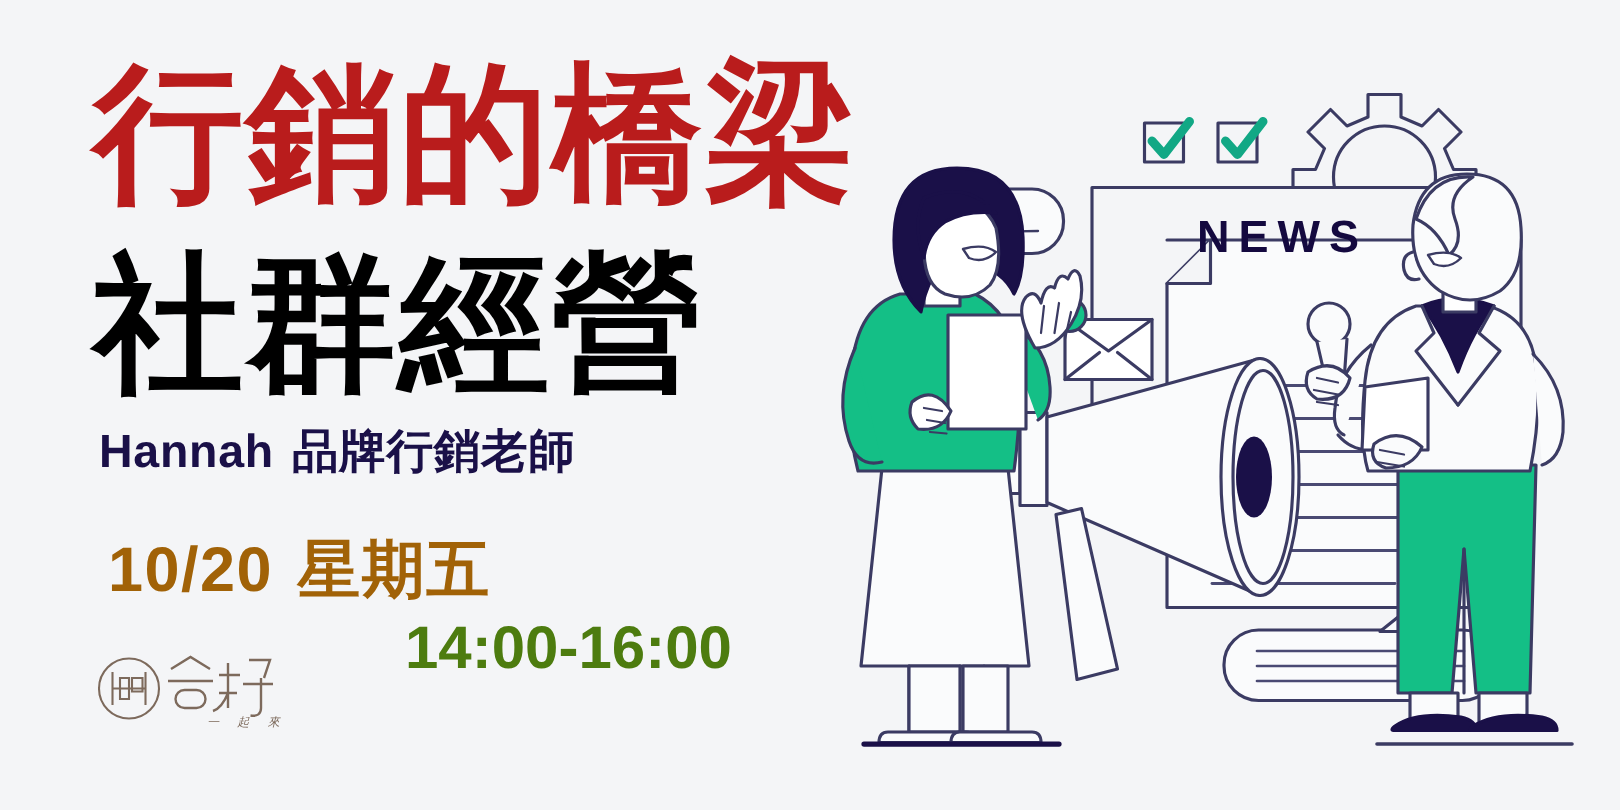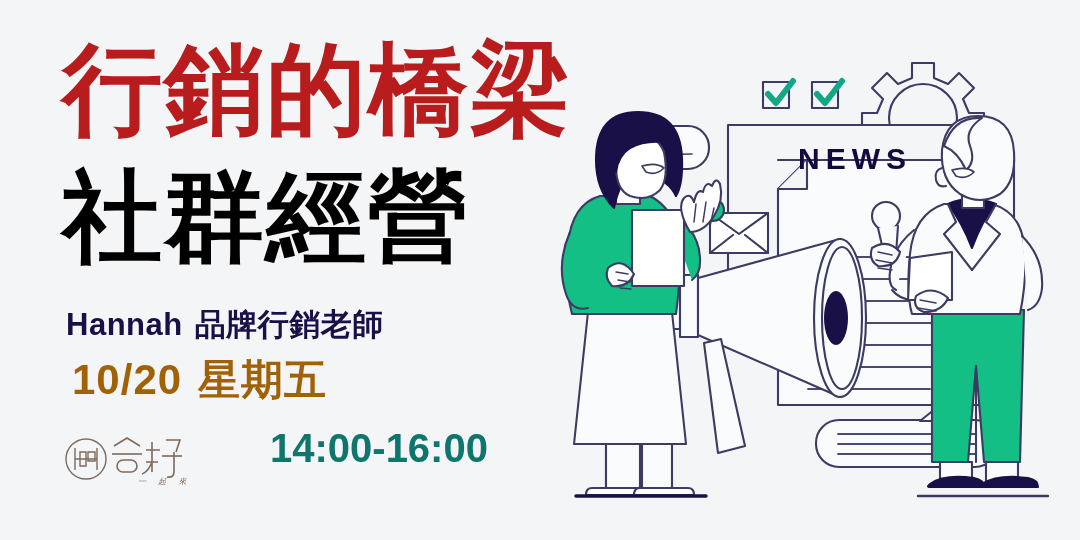--- a/index.html
+++ b/index.html
@@ -43,21 +43,21 @@
     color: #000000;
     font-size: 100px;
     font-weight: 700;
     letter-spacing: 2px;
     line-height: 1.22;
     white-space: nowrap;
   }
   .presenter {
     position: absolute;
     left: 66px;
-    top: 304px;
+    top: 280px;
     color: #1a1048;
     font-size: 31px;
     font-weight: 700;
     letter-spacing: 0.5px;
     white-space: nowrap;
   }
   .presenter .sp { display: inline-block; width: 12px; }
   .date-row {
     position: absolute;
     left: 72px;
@@ -65,22 +65,22 @@
     color: #a16207;
     font-size: 42px;
     font-weight: 700;
     letter-spacing: 1px;
     white-space: nowrap;
   }
   .date-row .sp { display: inline-block; width: 16px; }
   .time-row {
     position: absolute;
     left: 270px;
-    top: 426px;
-    color: #0f766e;
+    top: 410px;
+    color: #4d7c0f;
     font-size: 40px;
     font-weight: 700;
     letter-spacing: 0px;
     white-space: nowrap;
   }
 
   
   .logo {
     position: absolute;
     left: 62px;

